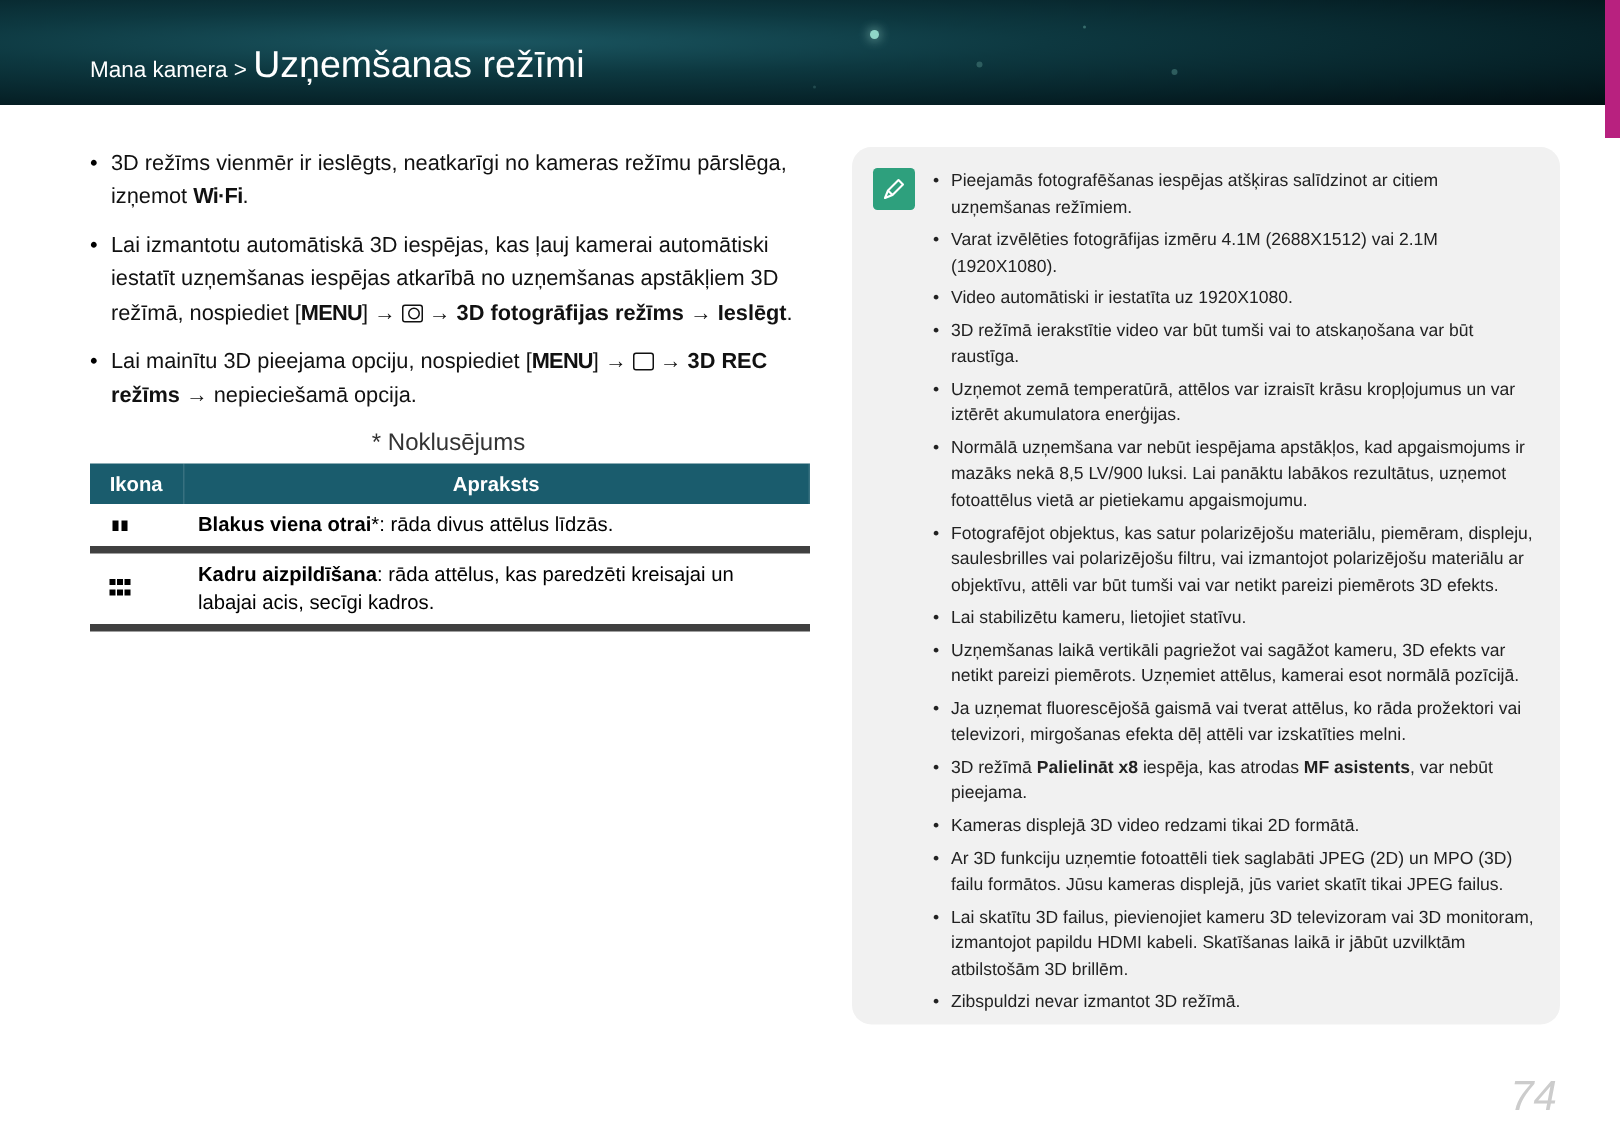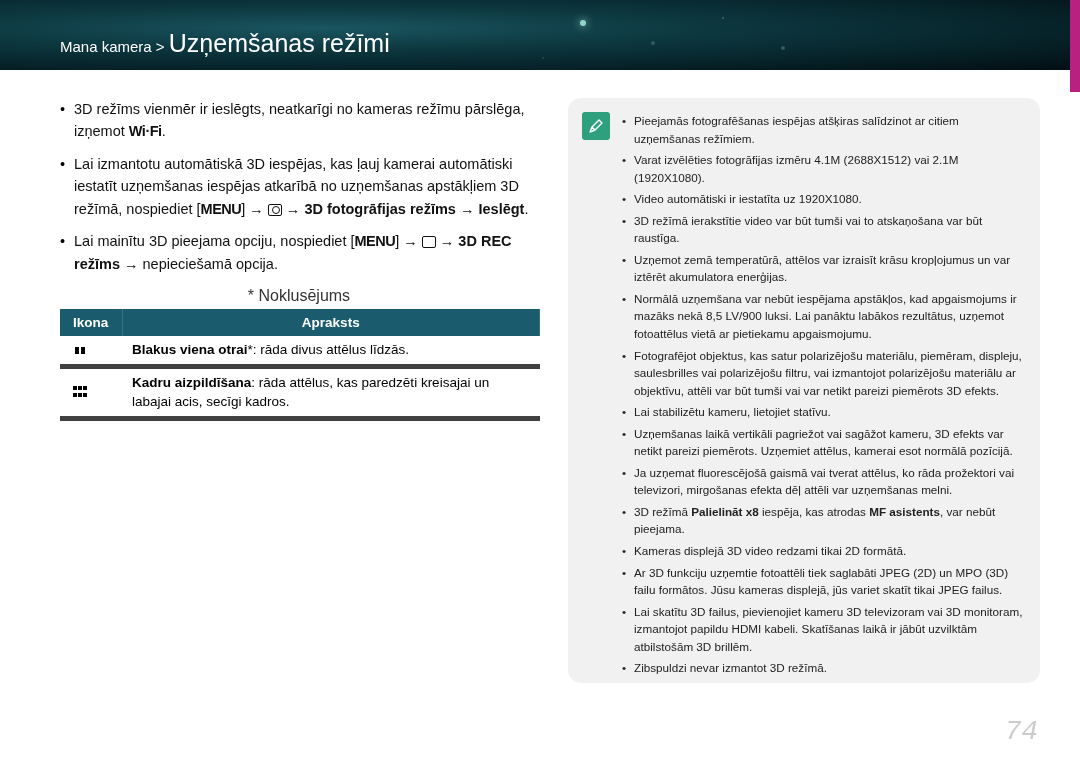--- a/index.html
+++ b/index.html
@@ -161,21 +161,21 @@
     position: absolute;
     left: 0;
   }
   .page-num {
     position: absolute;
     bottom: 18px;
     right: 42px;
     font-size: 28px;
     color: #ccc;
     font-style: italic;
-    font-family: Liberation Mono, monospace;
+    font-family: Liberation Sans, sans-serif;
   }
 </style>
 </head>
 <body>
 
 <div class="header-bg">
   <div class="side-tab"></div>
   <div class="header-title">
     <span>Mana kamera &gt; </span><span class="big">Uzņemšanas režīmi</span>
   </div>
@@ -238,21 +238,21 @@
       <ul class="notes" id="notes-list">
           <li>Pieejamās fotografēšanas iespējas atšķiras salīdzinot ar citiem uzņemšanas režīmiem.</li>
           <li>Varat izvēlēties fotogrāfijas izmēru 4.1M (2688X1512) vai 2.1M (1920X1080).</li>
           <li>Video automātiski ir iestatīta uz 1920X1080.</li>
           <li>3D režīmā ierakstītie video var būt tumši vai to atskaņošana var būt raustīga.</li>
           <li>Uzņemot zemā temperatūrā, attēlos var izraisīt krāsu kropļojumus un var iztērēt akumulatora enerģijas.</li>
           <li>Normālā uzņemšana var nebūt iespējama apstākļos, kad apgaismojums ir mazāks nekā 8,5 LV/900 luksi. Lai panāktu labākos rezultātus, uzņemot fotoattēlus vietā ar pietiekamu apgaismojumu.</li>
           <li>Fotografējot objektus, kas satur polarizējošu materiālu, piemēram, displeju, saulesbrilles vai polarizējošu filtru, vai izmantojot polarizējošu materiālu ar objektīvu, attēli var būt tumši vai var netikt pareizi piemērots 3D efekts.</li>
           <li>Lai stabilizētu kameru, lietojiet statīvu.</li>
           <li>Uzņemšanas laikā vertikāli pagriežot vai sagāžot kameru, 3D efekts var netikt pareizi piemērots. Uzņemiet attēlus, kamerai esot normālā pozīcijā.</li>
-          <li>Ja uzņemat fluorescējošā gaismā vai tverat attēlus, ko rāda prožektori vai televizori, mirgošanas efekta dēļ attēli var uzņemšanas melni.</li>
+          <li>Ja uzņemat fluorescējošā gaismā vai tverat attēlus, ko rāda prožektori vai televizori, mirgošanas efekta dēļ attēli var izskatīties melni.</li>
           <li>3D režīmā <b>Palielināt x8</b> iespēja, kas atrodas <b>MF asistents</b>, var nebūt pieejama.</li>
           <li>Kameras displejā 3D video redzami tikai 2D formātā.</li>
           <li>Ar 3D funkciju uzņemtie fotoattēli tiek saglabāti JPEG (2D) un MPO (3D) failu formātos. Jūsu kameras displejā, jūs variet skatīt tikai JPEG failus.</li>
           <li>Lai skatītu 3D failus, pievienojiet kameru 3D televizoram vai 3D monitoram, izmantojot papildu HDMI kabeli. Skatīšanas laikā ir jābūt uzvilktām atbilstošām 3D brillēm.</li>
           <li>Zibspuldzi nevar izmantot 3D režīmā.</li>
         </ul>
     </div>
   </div>
 </div>
 

